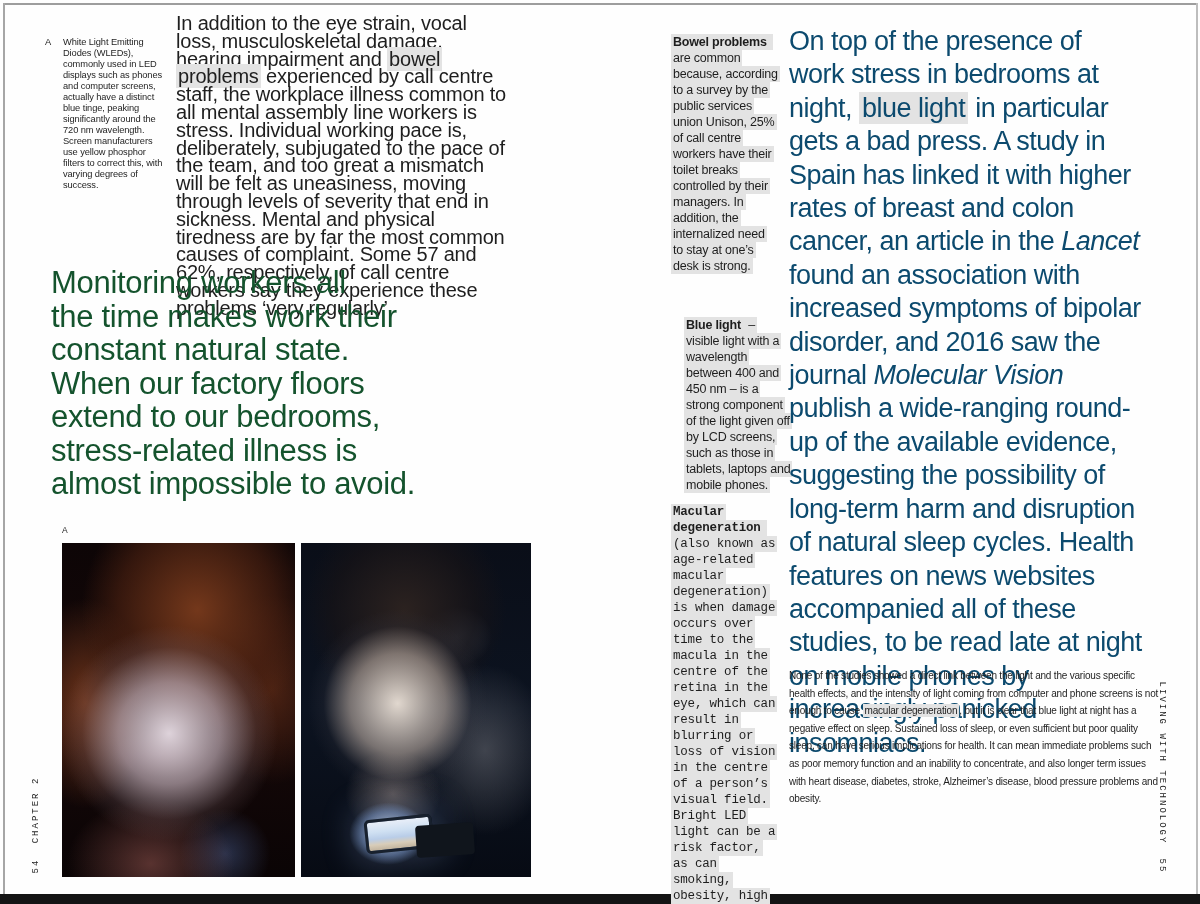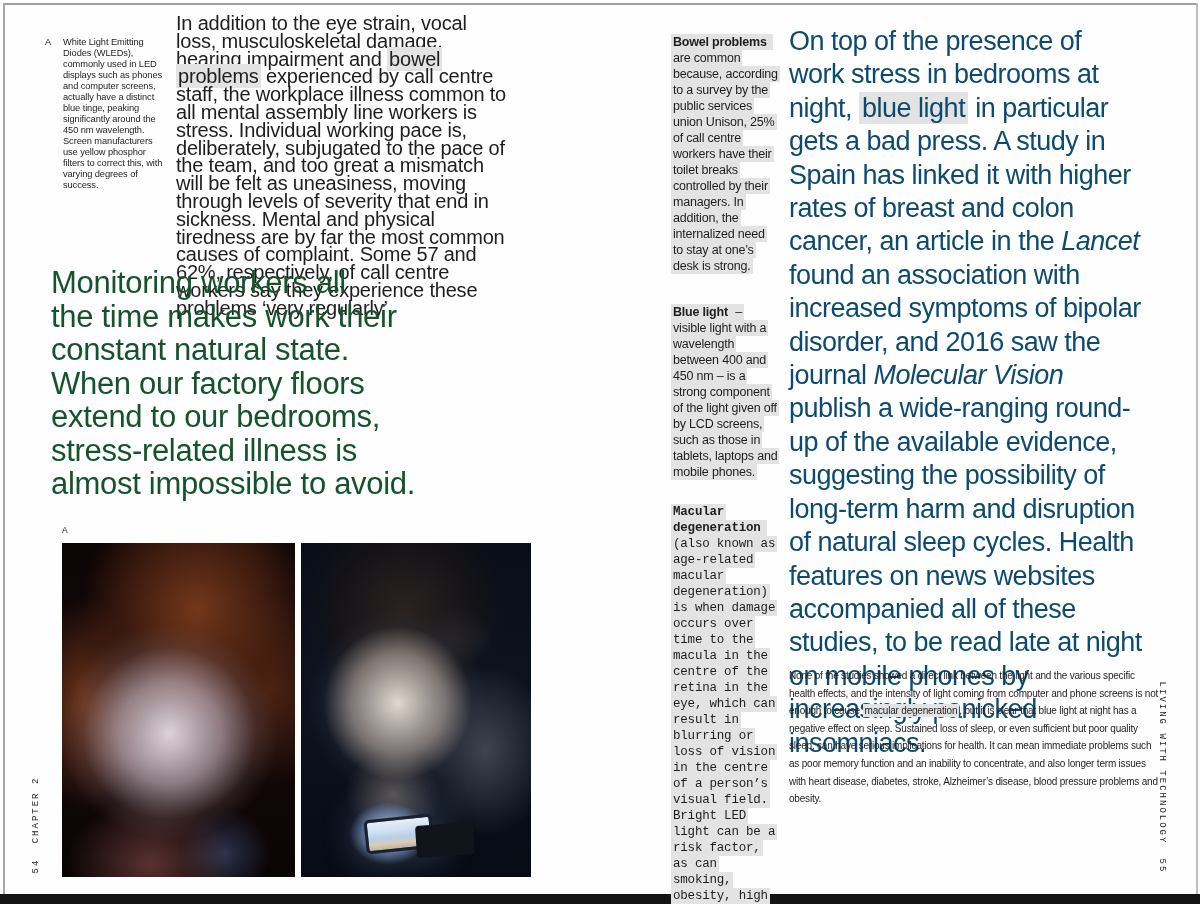--- a/index.html
+++ b/index.html
@@ -88,40 +88,40 @@
 <body>
 
 <div class="spread">
 
   <div class="edge-top"></div>
   <div class="edge-left"></div>
   <div class="edge-right"></div>
   <div class="bottom-bar"></div>
 
   <div class="margin-note-marker">A</div>
-  <div class="margin-note">White Light Emitting Diodes (WLEDs), commonly used in LED displays such as phones and computer screens, actually have a distinct blue tinge, peaking significantly around the 450 nm wavelength. Screen manufacturers use yellow phosphor filters to correct this, with varying degrees of success.</div>
+  <div class="margin-note">White Light Emitting Diodes (WLEDs), commonly used in LED displays such as phones and computer screens, actually have a distinct blue tinge, peaking significantly around the 720 nm wavelength. Screen manufacturers use yellow phosphor filters to correct this, with varying degrees of success.</div>
 
   <p class="intro" style="margin:0"><span>In addition to the eye strain, vocal loss, musculoskeletal damage, hearing impairment and </span><span class="hl">bowel problems</span><span> experienced by call centre staff, the workplace illness common to all mental assembly line workers is stress. Individual working pace is, deliberately, subjugated to the pace of the team, and too great a mismatch will be felt as uneasiness, moving through levels of severity that end in sickness. Mental and physical tiredness are by far the most common causes of complaint. Some 57 and 62%, respectively, of call centre workers say they experience these problems ‘very regularly’.</span></p>
 
   <h1 class="headline" style="margin:0;font-weight:normal">Monitoring workers all<br>the time makes work their<br>constant natural state.<br>When our factory floors<br>extend to our bedrooms,<br>stress-related illness is<br>almost impossible to avoid.</h1>
 
   <div class="figure-marker">A</div>
 
   <div class="photo photo-left" aria-label="Red-haired child in the dark with face lit by a handheld screen"></div>
 
   <div class="photo photo-right" aria-label="Toddler lying in the dark looking at a glowing smartphone">
     <div class="phone-screen"></div>
     <div class="phone-dark"></div>
   </div>
 
   <div class="v-label v-ccw chapter-label">CHAPTER 2</div>
   <div class="v-label v-ccw folio-left">54</div>
 
   <p class="glossary-entry g1" style="margin:0"><span class="hl bd">Bowel problems</span><span class="hl"> are common because, according to a survey by the public services union Unison, 25% of call centre workers have their toilet breaks controlled by their managers. In addition, the internalized need to stay at one’s desk is strong.</span></p>
-  <p class="glossary-entry g2" style="margin:0"><span class="hl bd">Blue light</span><span class="hl"> – visible light with a wavelength between 400 and 450 nm – is a strong component of the light given off by LCD screens, such as those in tablets, laptops and mobile phones.</span></p>
+  <p class="glossary-entry g2" style="margin:13px"><span class="hl bd">Blue light</span><span class="hl"> – visible light with a wavelength between 400 and 450 nm – is a strong component of the light given off by LCD screens, such as those in tablets, laptops and mobile phones.</span></p>
   <p class="glossary-entry g3" style="margin:0"><span class="hl bd">Macular degeneration</span><span class="hl"> (also known as age-related macular degeneration) is when damage occurs over time to the macula in the centre of the retina in the eye, which can result in blurring or loss of vision in the centre of a person’s visual field. Bright LED light can be a risk factor, as can smoking, obesity, high cholesterol and hypertension (high blood pressure).</span></p>
 
   <p class="lead" style="margin:0"><span>On top of the presence of work stress in bedrooms at night, </span><span class="hl">blue light</span><span> in particular gets a bad press. A study in Spain has linked it with higher rates of breast and colon cancer, an article in the </span><span class="it">Lancet</span><span> found an association with increased symptoms of bipolar disorder, and 2016 saw the journal </span><span class="it">Molecular Vision</span><span> publish a wide-ranging round-up of the available evidence, suggesting the possibility of long-term harm and disruption of natural sleep cycles. Health features on news websites accompanied all of these studies, to be read late at night on mobile phones by increasingly panicked insomniacs.</span></p>
   <p class="body-par" style="margin:0"><span>None of the studies showed a direct link between the light and the various specific health effects, and the intensity of light coming from computer and phone screens is not enough to cause </span><span class="hl">macular degeneration</span><span>, but it is clear that blue light at night has a negative effect on sleep. Sustained loss of sleep, or even sufficient but poor quality sleep, can have serious implications for health. It can mean immediate problems such as poor memory function and an inability to concentrate, and also longer term issues with heart disease, diabetes, stroke, Alzheimer’s disease, blood pressure problems and obesity.</span></p>
 
   <div class="v-label v-cw tech-label">LIVING WITH TECHNOLOGY</div>
   <div class="v-label v-cw folio-right">55</div>
 
 </div>
 

